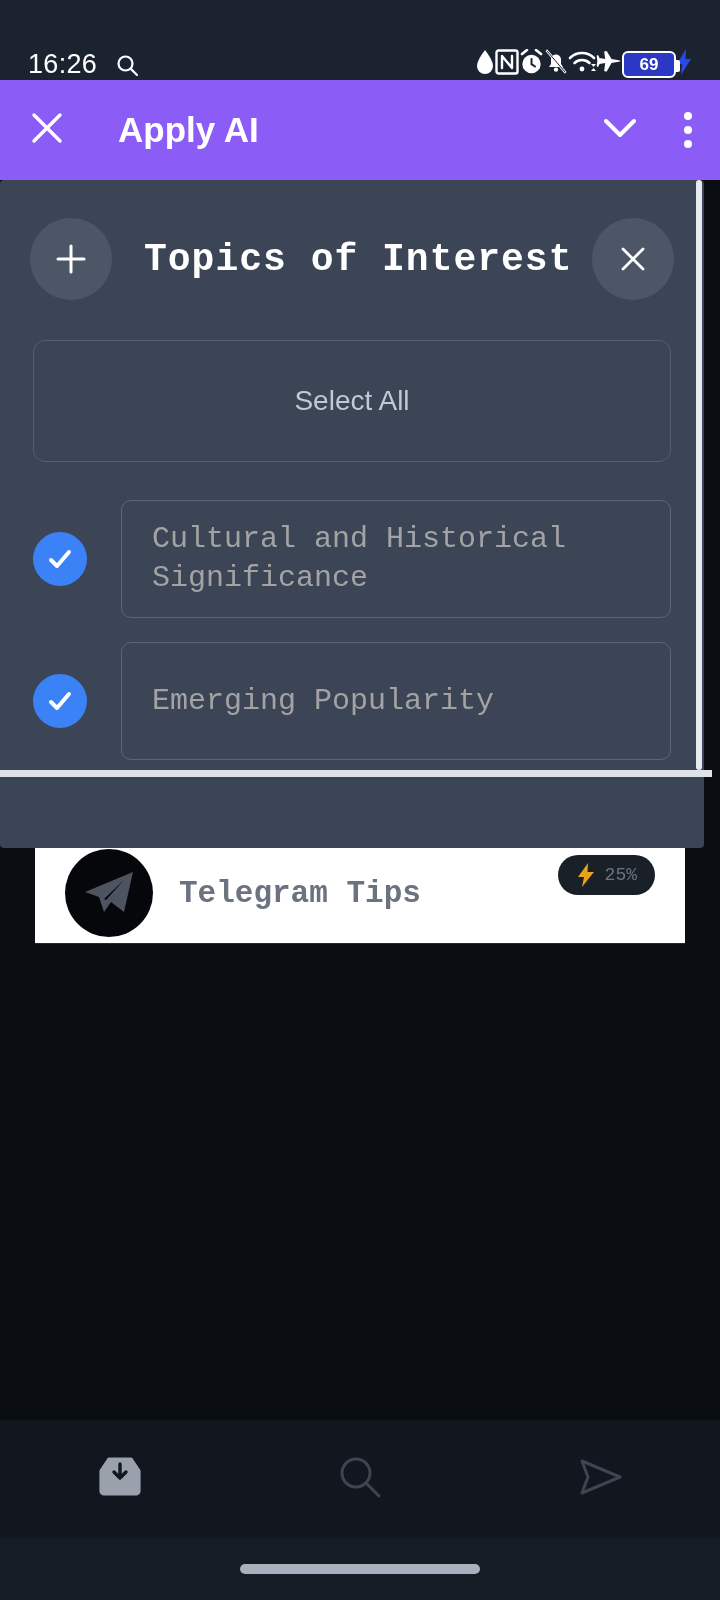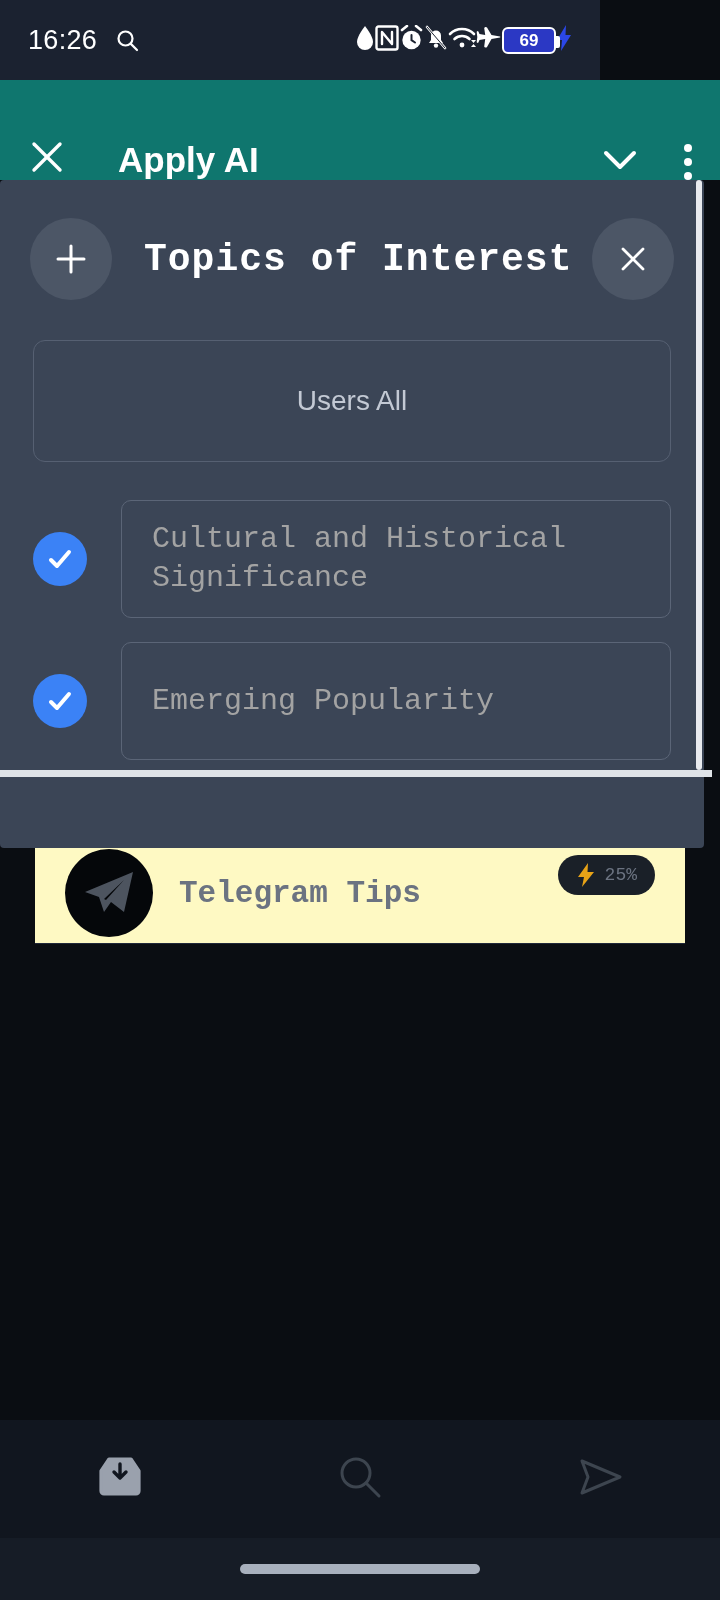--- a/index.html
+++ b/index.html
@@ -6,61 +6,61 @@
   html,body {
     width:720px; height:1600px;
     background:#0a0d12;
     font-family:"Liberation Sans", sans-serif;
     overflow:hidden;
   }
   #root { position:relative; width:720px; height:1600px; background:#0a0d12; }
 
   
   .statusbar {
-    position:absolute; top:0; left:0; width:600px; height:80px;
+    position:absolute; top:0; left:0; width:720px; height:80px;
     background:#1b2230;
-    display:flex; align-items:center; padding:0 28px;
+    display:flex; align-items:flex-end; padding:0 28px;
   }
   .sb-left { display:flex; align-items:center; gap:18px; }
   .sb-clock { color:#ffffff; font-size:27px; font-family:"Liberation Sans",sans-serif; letter-spacing:0.3px; }
   .sb-search { width:24px; height:24px; display:block; }
   .sb-right { margin-left:auto; display:flex; align-items:center; }
   .sb-ico { display:block; }
   .battery {
     width:54px; height:27px; border:2.5px solid #ffffff; border-radius:6px;
     background:#2b38c4; display:flex; align-items:center; justify-content:center;
     position:relative;
   }
   .battery:after {
     content:""; position:absolute; right:-6px; top:7px;
     width:4px; height:12px; background:#ffffff; border-radius:0 2px 2px 0;
   }
   .battery span { color:#ffffff; font-size:17px; font-weight:bold; line-height:1; }
 
   
   .appbar {
     position:absolute; top:80px; left:0; width:720px; height:100px;
-    background:#0f766e; display:flex; align-items:flex-end; padding:0 28px;
+    background:#8b5cf6; display:flex; align-items:center; padding:0 28px;
   }
   .ab-title {
     color:#ffffff; font-size:35px; font-weight:bold; margin-left:52px;
     font-family:"Liberation Sans",sans-serif;
   }
   .ab-right { margin-left:auto; display:flex; align-items:center; gap:44px; }
   .dots { display:flex; flex-direction:column; gap:6px; align-items:center; }
   .dots i { width:8px; height:8px; border-radius:50%; background:#ffffff; display:block; }
 
   
   .bg-content {
     position:absolute; top:180px; left:0; width:720px; height:1240px;
     background:#0a0d12; overflow:hidden;
   }
   .feed { position:absolute; top:0; left:0; width:720px; }
   .card {
-    margin:0 35px 0 35px; background:#fef9c3;
+    margin:0 35px 0 35px; background:#ffffff;
     padding:0 30px; border-bottom:1px solid #20283a;
   }
   .card-tailtext {
     color:#5a6372; font-size:27px; line-height:1.42;
     font-family:"Liberation Mono",monospace; padding-top:8px;
   }
   .tagrow { display:flex; align-items:center; padding:26px 0 30px 0; }
   .tag {
     border:1px solid #1f4a30; border-radius:8px; padding:9px 14px;
     color:#1f5c34; font-size:25px; font-family:"Liberation Mono",monospace;
@@ -312,21 +312,21 @@
       <span class="modal-title">Topics of Interest</span>
       <span class="circ-btn close">
         <svg width="36" height="36" viewBox="0 0 36 36" stroke="#ffffff" stroke-width="2.8" stroke-linecap="round">
           <line x1="8" y1="8" x2="28" y2="28"></line>
             <line x1="28" y1="8" x2="8" y2="28"></line>
         </svg>
       </span>
     </div>
 
     <div class="sel-row">
-      <div class="sel-btn">Users All</div>
+      <div class="sel-btn">Select All</div>
     </div>
 
     <div class="topic-list">
       <div class="topic-row">
         <span class="chk">
           <svg width="30" height="30" viewBox="0 0 30 30" fill="none" stroke="#ffffff" stroke-width="4" stroke-linecap="round" stroke-linejoin="round">
             <polyline points="6,16 12,22 24,8"></polyline>
           </svg>
         </span>
         <div class="topic-box">

